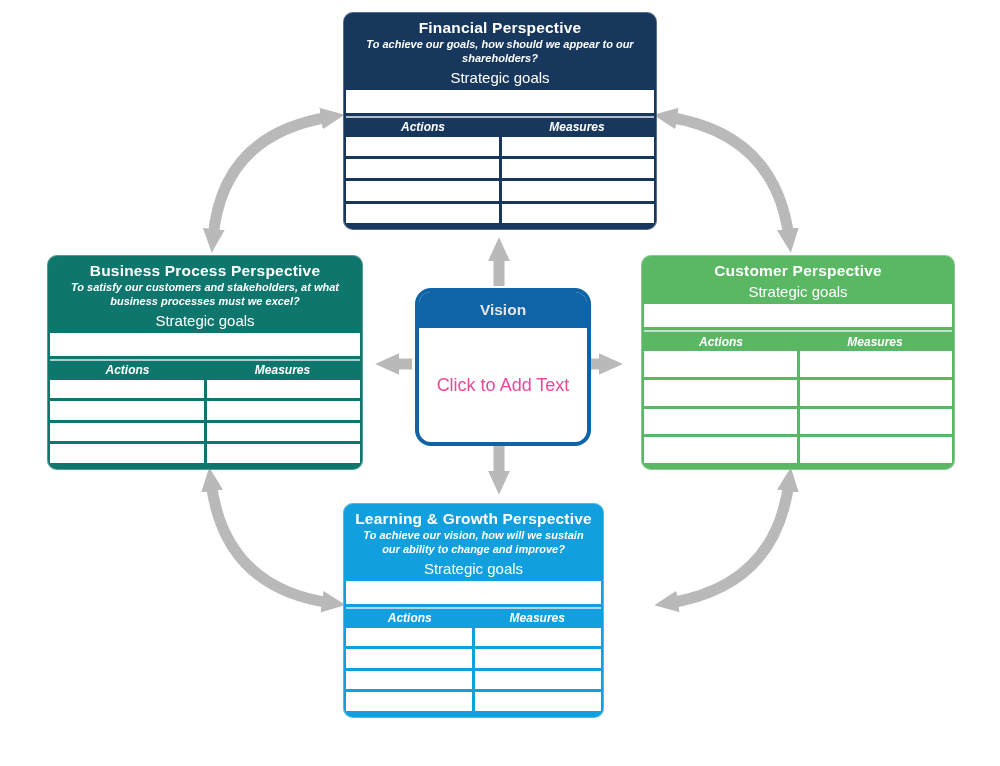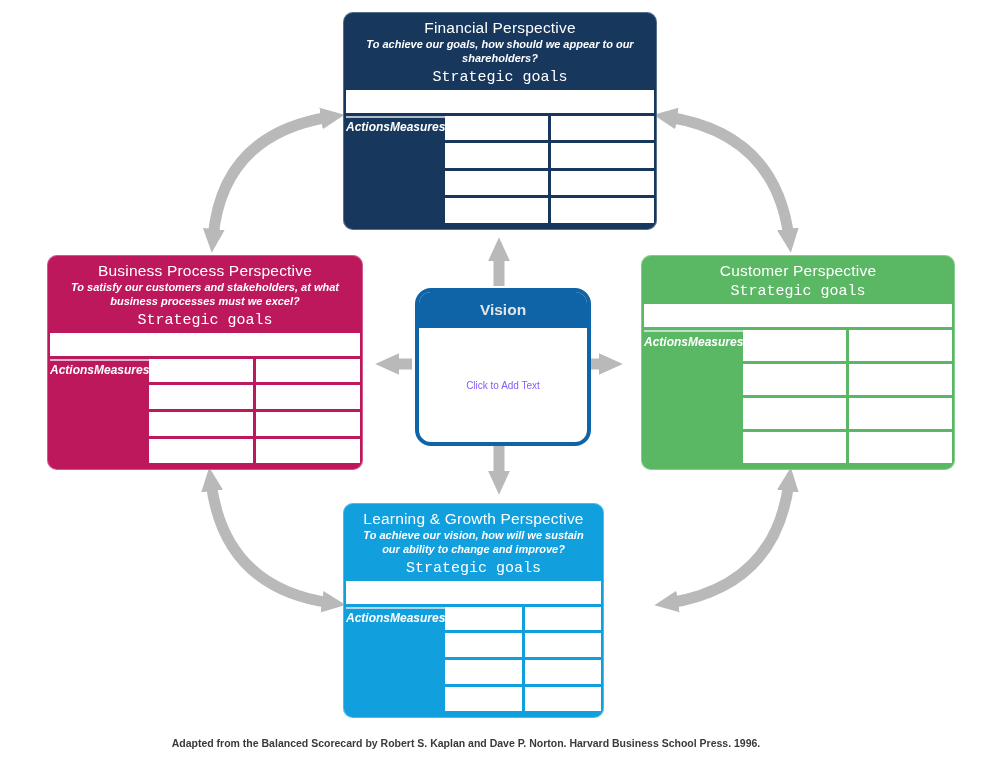--- a/index.html
+++ b/index.html
@@ -9,46 +9,46 @@
   }
   .stage{position:absolute;left:0;top:0;width:1000px;height:766px;}
   svg.arrows{position:absolute;left:0;top:0;z-index:0;}
 
   
   .card{
     position:absolute;border-radius:10px;color:#fff;display:flex;flex-direction:column;
     z-index:1;box-shadow:inset 0 0 0 1px rgba(255,255,255,.28);
   }
   .card.navy{background:#17375D;}
-  .card.orange{background:#be185d;}
+  .card.orange{background:#0f766e;}
   .card.green{background:#5AB763;}
   .card.blue{background:#119FDD;}
   .card.financial{left:343px;top:12px;width:314px;height:218px;}
   .card.business{left:47px;top:255px;width:316px;height:215px;}
   .card.customer{left:641px;top:255px;width:314px;height:215px;}
   .card.learning{left:343px;top:503px;width:261px;height:215px;}
 
-  .card .title{font-weight:normal;font-size:15.5px;text-align:center;margin-top:7px;letter-spacing:.2px;}
+  .card .title{font-weight:bold;font-size:15.5px;text-align:center;margin-top:7px;letter-spacing:.2px;}
   .card .question{font-style:italic;font-weight:bold;font-size:11px;line-height:1.25;text-align:center;padding:1px 15px 0;}
-  .card .goals-label{font-size:15px;text-align:center;margin:3px 0 4px;font-family:Liberation Mono, monospace;}
+  .card .goals-label{font-size:15px;text-align:center;margin:3px 0 4px;}
   .card .goal-row{background:#ffffff;height:23px;margin:0 3px;}
-  .card .table{flex:1;display:flex;flex-direction:row;margin:3px 3px 7px;}
+  .card .table{flex:1;display:flex;flex-direction:column;margin:3px 3px 7px;}
   .card .thead{display:flex;height:19px;align-items:center;border-top:2px solid rgba(230,235,240,.75);}
   .card .thead .th{flex:1;text-align:center;font-style:italic;font-weight:bold;font-size:12px;}
   .card .rows{flex:1;display:grid;grid-template-columns:1fr 1fr;grid-auto-rows:1fr;gap:3px;}
   .card .cell{background:#ffffff;}
 
   
   .vision{
     position:absolute;left:415px;top:288px;width:168px;height:150px;background:#fff;
     border:4px solid #0E64A7;border-radius:16px;z-index:1;display:flex;flex-direction:column;overflow:hidden;
   }
   .vision .vhead{background:#0E64A7;height:36px;flex:0 0 36px;display:flex;align-items:center;justify-content:center;
     color:#e5e5e5;font-weight:bold;font-size:15.5px;}
-  .vision .vbody{flex:1;display:flex;align-items:center;justify-content:center;color:#8b5cf6;font-size:10px;}
+  .vision .vbody{flex:1;display:flex;align-items:center;justify-content:center;color:#ec4899;font-size:18px;}
 
   
   .footer{
     position:absolute;left:0;top:737px;width:932px;text-align:center;
     font-size:10.5px;font-weight:bold;color:#3A3A3A;z-index:1;
   }
 </style>
 </head>
 <body>
 
@@ -161,15 +161,14 @@
           <div class="cell"></div>
       </div>
     </div>
   </div>
 
   <div class="vision">
     <div class="vhead">Vision</div>
     <div class="vbody">Click to Add Text</div>
   </div>
 
-  <div class="footer">Adapted from the Balanced Scorecard by Robert S. Kaplan and Dave P. Norton. Harvard Business School Press. 1996.</div>
 
 </div>
 
 </body></html>

